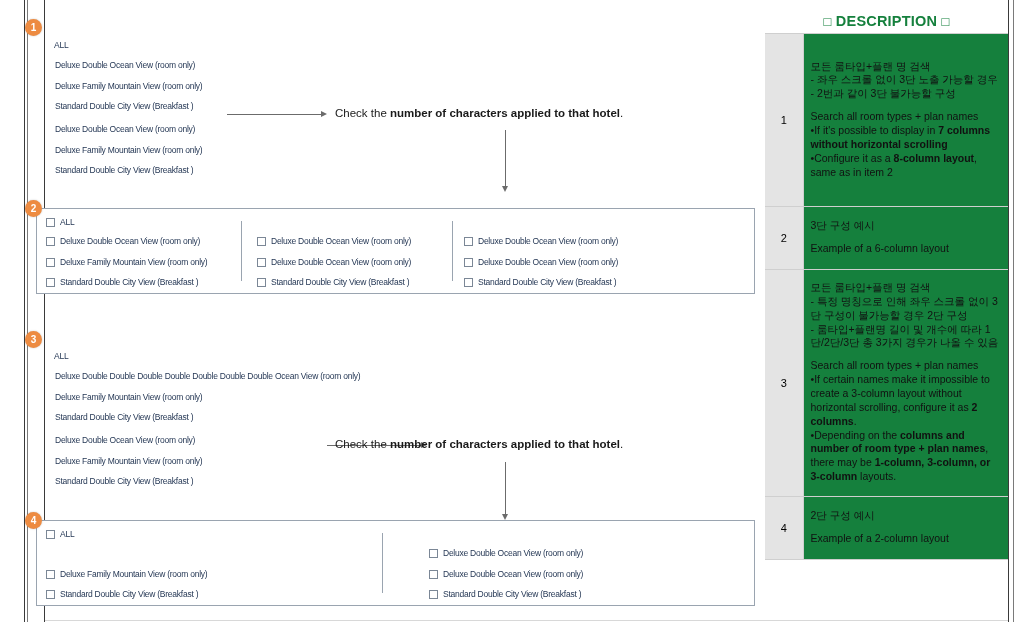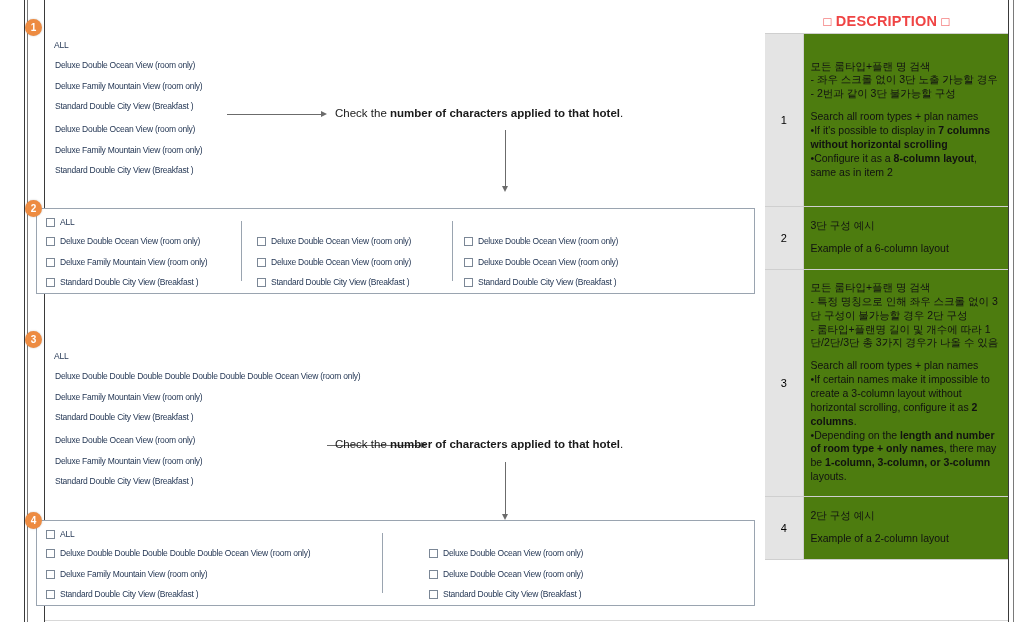--- a/index.html
+++ b/index.html
@@ -67,34 +67,34 @@
 
   .caption {
     position:absolute; color:#1a1a1a; font-size:11.5px; white-space:nowrap;
   }
   .caption b { font-weight:bold; }
 
   
   .desc-panel { position:absolute; left:765px; top:0; width:243px; height:622px; }
   .desc-title {
     position:absolute; left:0; top:13px; width:243px; text-align:center;
-    font-size:14.5px; font-weight:bold; color:#ef4444;
+    font-size:14.5px; font-weight:bold; color:#15803d;
     letter-spacing:0.2px;
   }
   .desc-title .box-glyph { font-weight:normal; font-size:13px; }
 
   .desc-table { position:absolute; left:0; top:33px; width:243px; border-collapse:collapse; }
   .desc-table td { vertical-align:middle; border-bottom:1px solid #cfcfcf; }
   .desc-table tr:first-child td { border-top:1px solid #cfcfcf; }
   .desc-num {
     width:38px; background:#e4e4e4; text-align:center;
     font-size:11px; color:#000; border-right:1px solid #cfcfcf;
   }
   .desc-body {
-    background:#4d7c0f; padding:4px 7px 5px 7px;
+    background:#15803d; padding:4px 7px 5px 7px;
     font-size:10.5px; line-height:1.32; color:#111;
   }
   .desc-body .ko { display:block; }
   .desc-body .gap { display:block; height:9px; }
   .desc-body b { font-weight:bold; }
 
   .bottom-rule { position:absolute; left:45px; right:9px; top:620px; height:1px; background:#d8d8d8; }
 </style>
 </head>
 <body>
@@ -208,24 +208,20 @@
         <div class="hd" style="top:52px;"></div>
     </div>
 
     <div class="badge" style="left:-20px; top:512px;">4</div>
 
     <div class="panelbox" id="s4-box" style="left:-9px; top:520px; width:719px; height:86px;">
       <div class="vdiv" style="left:345px;"></div>
     <div class="chk-row" style="left: 9px; top: 8px;">
           <span class="chk"></span>
           <span class="chk-lbl">ALL</span>
-        </div>
-        <div class="chk-row" style="left: 9px; top: 27px;">
-          <span class="chk"></span>
-          <span class="chk-lbl">Deluxe Double Double Double Double Double Ocean View  (room only)</span>
         </div>
         <div class="chk-row" style="left: 9px; top: 48px;">
           <span class="chk"></span>
           <span class="chk-lbl">Deluxe Family Mountain View (room only)</span>
         </div>
         <div class="chk-row" style="left: 9px; top: 68px;">
           <span class="chk"></span>
           <span class="chk-lbl">Standard Double City View (Breakfast )</span>
         </div>
         <div class="chk-row" style="left: 392px; top: 27px;">
@@ -278,21 +274,21 @@
           </tr>
           <tr style="height: 227px;">
             <td class="desc-num">3</td>
             <td class="desc-body">
               <div>
                 <span class="ko">모든 룸타입+플랜 명 검색</span>
                 <span class="ko">- 특정 명칭으로 인해 좌우 스크롤 없이 3단 구성이 불가능할 경우 2단 구성</span>
                 <span class="ko">- 룸타입+플랜명 길이 및 개수에 따라 1단/2단/3단 총 3가지 경우가 나올 수 있음</span>
               </div>
               <div class="gap"></div>
-              <div>Search all room types + plan names<br>•If certain names make it impossible to create a 3-column layout without horizontal scrolling, configure it as <b>2 columns</b>.<br>•Depending on the <b>length and number of room type + only names</b>, there may be <b>1-column, 3-column, or 3-column</b> layouts.</div>
+              <div>Search all room types + plan names<br>•If certain names make it impossible to create a 3-column layout without horizontal scrolling, configure it as <b>2 columns</b>.<br>•Depending on the <b>columns and number of room type + plan names</b>, there may be <b>1-column, 3-column, or 3-column</b> layouts.</div>
             </td>
           </tr>
           <tr style="height: 63px;">
             <td class="desc-num">4</td>
             <td class="desc-body">
               <div>
                 <span class="ko">2단 구성 예시</span>
               </div>
               <div class="gap"></div>
               <div>Example of a 2-column layout</div>

